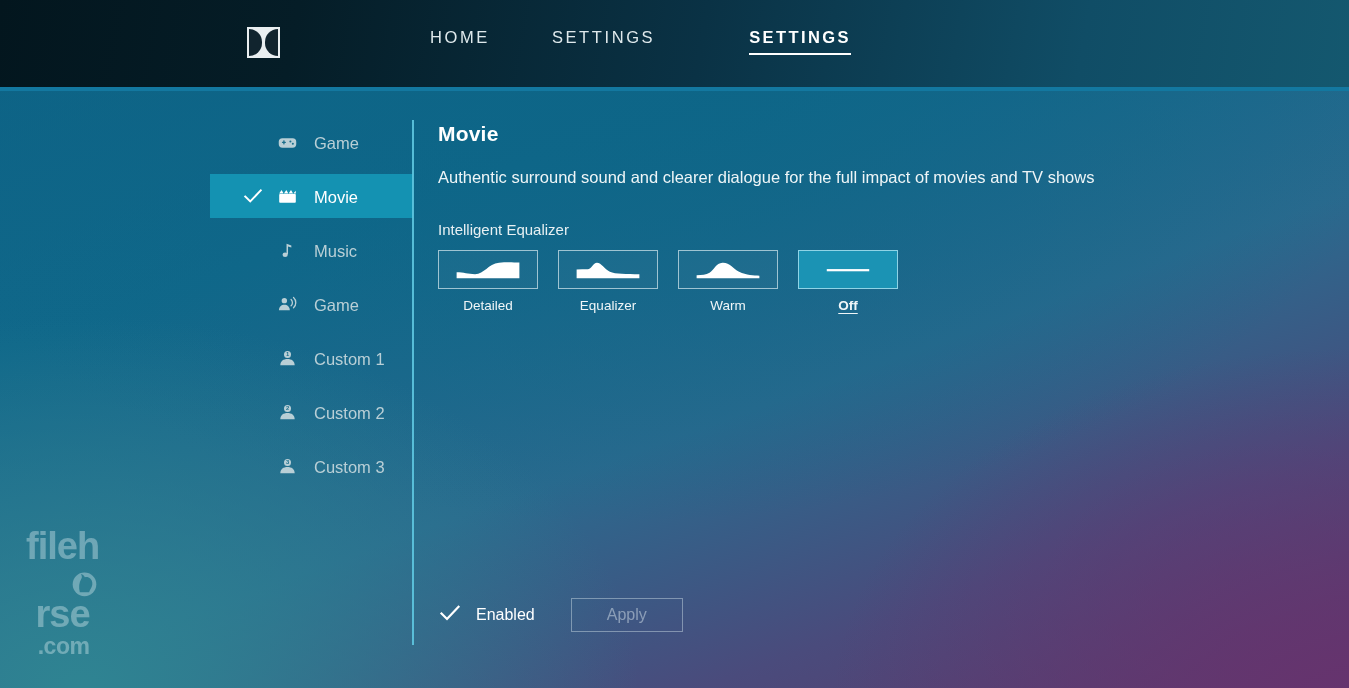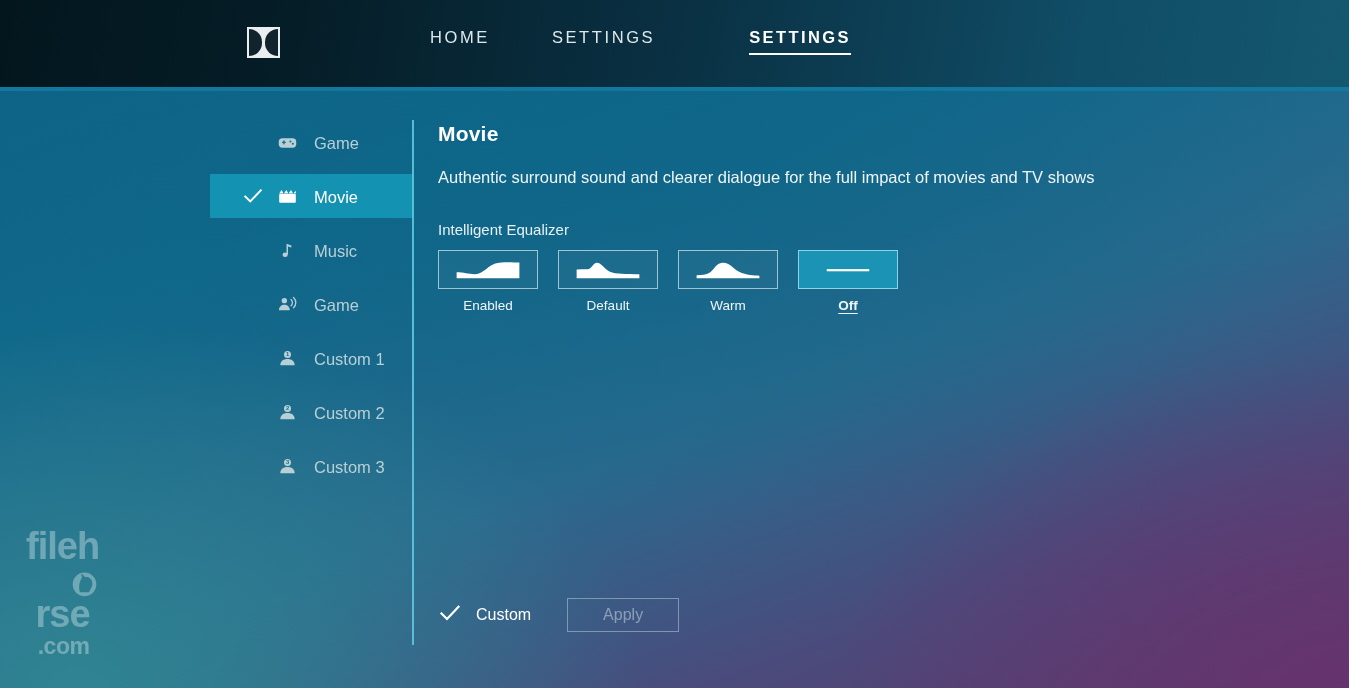--- a/index.html
+++ b/index.html
@@ -432,30 +432,30 @@
     <div class="section-label">Intelligent Equalizer</div>
 
     <div class="presets">
 
       <div class="preset">
         <div class="preset-box">
           <svg viewBox="0 0 80 26" width="74" height="24">
             <path d="M6 22 L6 15.5 C14 15.5 18 17.5 26 17.5 C36 17.5 40 6.5 52 5.2 C62 4.2 68 5.0 74 5.0 L74 22 Z" fill="#ffffff"></path>
           </svg>
         </div>
-        <div class="preset-name">Enabled</div>
+        <div class="preset-name">Detailed</div>
       </div>
 
       <div class="preset">
         <div class="preset-box">
           <svg viewBox="0 0 80 26" width="74" height="24">
             <path d="M6 22 L6 12.5 C10 12.5 14 12.3 18 12.3 C22 12.3 24 5.2 28 5.2 C33 5.2 36 12.0 42 15.0 C48 17.6 60 17.6 74 17.6 L74 22 Z" fill="#ffffff"></path>
           </svg>
         </div>
-        <div class="preset-name">Default</div>
+        <div class="preset-name">Equalizer</div>
       </div>
 
       <div class="preset">
         <div class="preset-box">
           <svg viewBox="0 0 80 26" width="74" height="24">
             <path d="M6 22 L6 18.6 C12 18.6 16 18.2 20 16.0 C25 13.0 27 5.6 34 5.2 C42 4.8 45 11.5 52 15.0 C60 18.8 68 19.2 74 19.2 L74 22 Z" fill="#ffffff"></path>
           </svg>
         </div>
         <div class="preset-name">Warm</div>
       </div>
@@ -472,21 +472,21 @@
     </div>
   </div>
 
   <div class="footer">
     <div class="enabled-wrap">
       <span>
         <svg viewBox="0 0 24 24" width="24" height="24">
           <path d="M3.5 12.6 L9 18 L20.5 5.8" fill="none" stroke="#ffffff" stroke-width="2.2" stroke-linecap="square"></path>
         </svg>
       </span>
-      <span class="enabled-label">Custom</span>
+      <span class="enabled-label">Enabled</span>
     </div>
     <div class="btn disabled">Apply</div>
   </div>
 
   <div class="watermark">
     <span class="wm-text">fileh</span>
     <span class="wm-horse">
       <svg viewBox="0 0 28 32" width="27" height="30">
         <circle cx="14" cy="18.5" r="12.6" fill="#dff0f4"></circle>
         <path d="M9 27 C7.6 22 8.2 16.5 10.6 12.6 C11.6 11 11.2 9.2 10.2 7.4 C12.4 8.0 13.6 9.4 14.4 11.0 C16.2 10.2 18.6 10.8 20.4 12.6 C22.6 14.8 23 18.6 21.6 21.4 C20.6 23.4 19.4 25.4 19.0 27 Z" fill="#2c7f92"></path>

